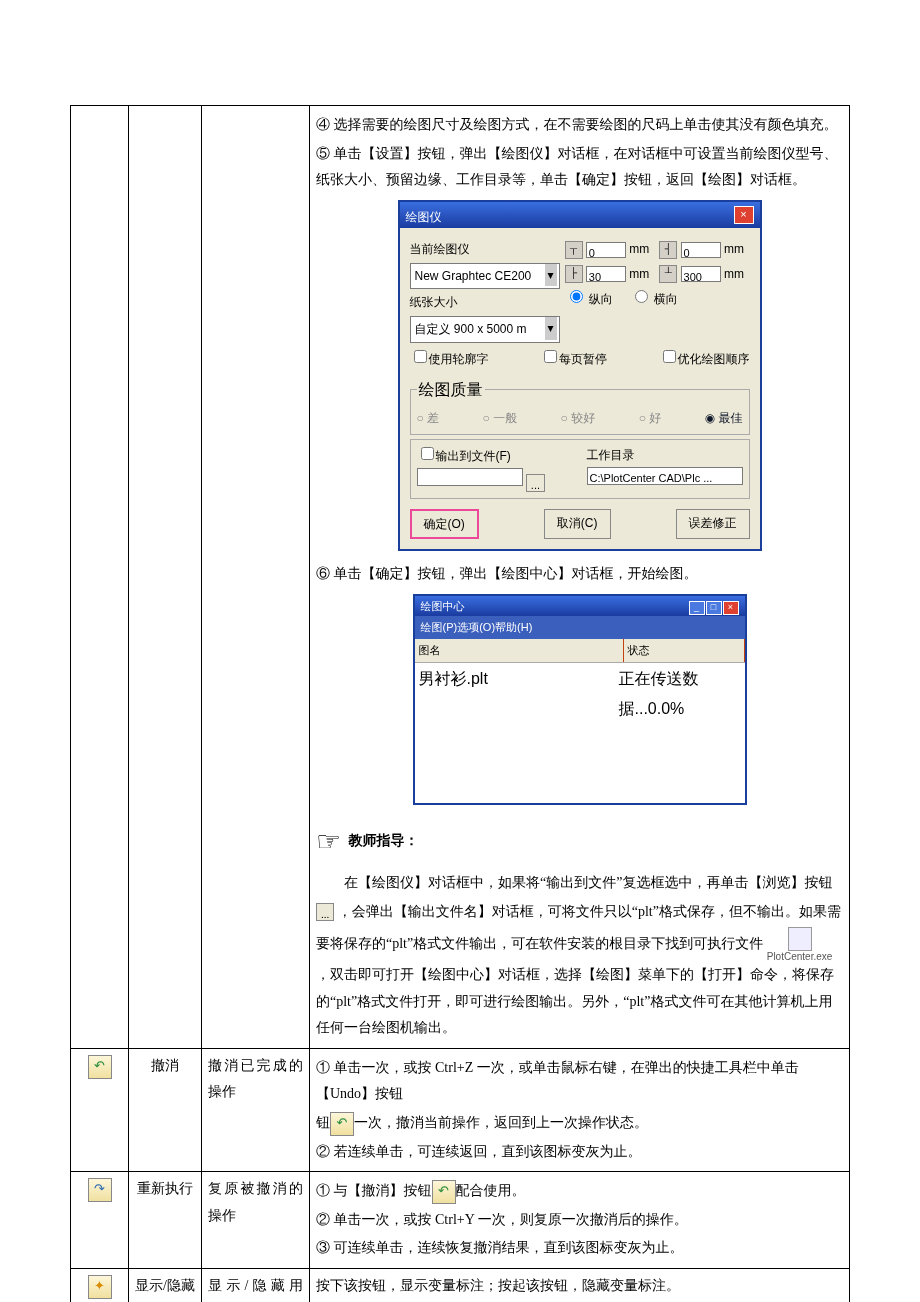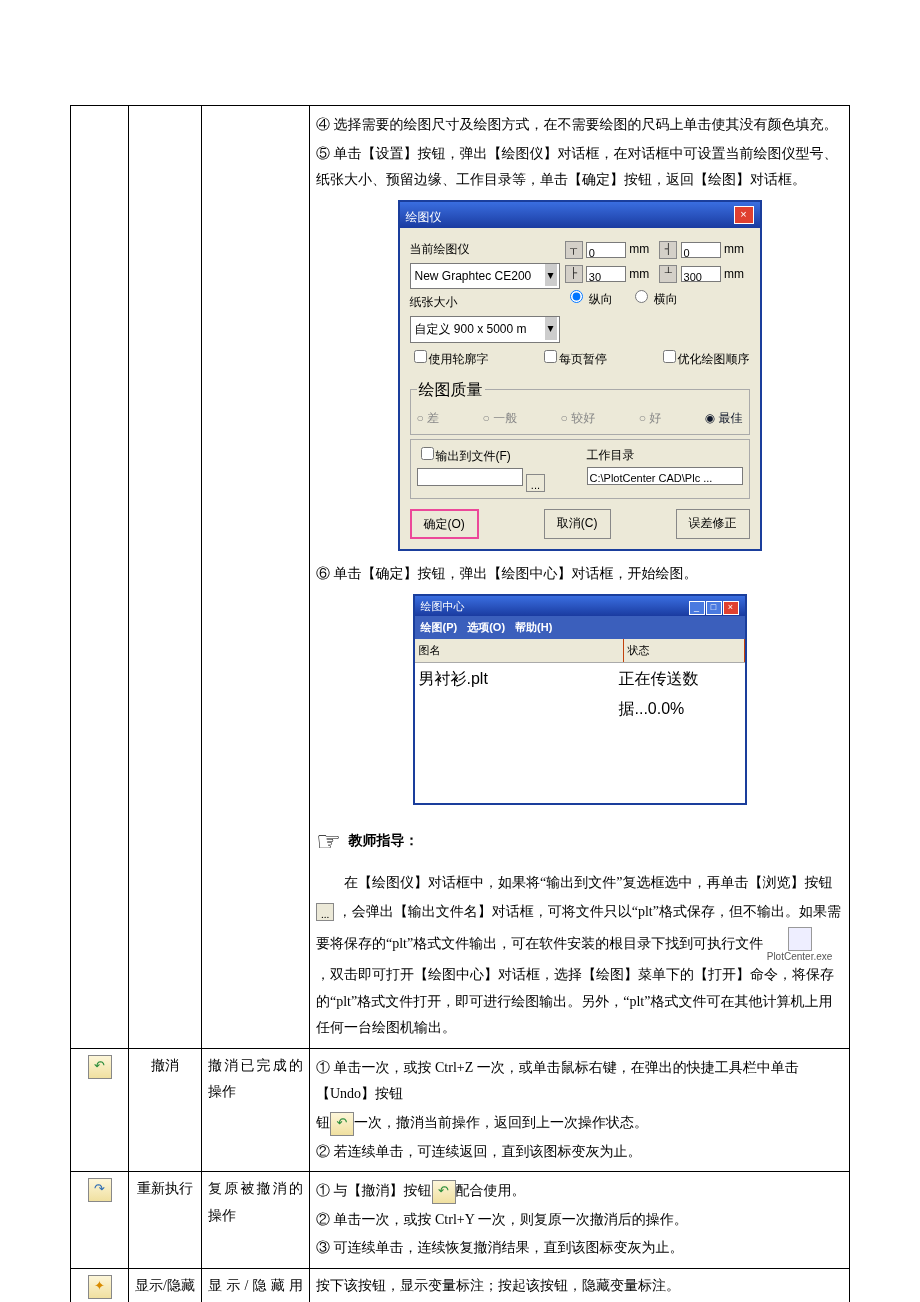--- a/index.html
+++ b/index.html
@@ -181,23 +181,22 @@
     text-align:center;
     line-height:11px;
   }
   .min{background:#4a7ae0;color:#fff;}
   .max{background:#4a7ae0;color:#fff;}
   .cls{background:#e04030;color:#fff;}
   .menubar{
     background:#3b5fbc;
     color:#fff;
     padding:1px 6px;
-    display:flex; gap:10px;
-    font-size:11px;
-    font-weight:bold;
+    display:flex; 
+    font-size:11px;
   }
   .listhead{
     display:flex;
     background:#ece9d8;
     border-bottom:1px solid #aaa;
     font-size:11px;
   }
   .listhead div{ padding:1px 4px; border-right:1px solid #c2410c;}
   .lh-name{flex:0 0 200px;}
   .lh-stat{flex:1;}

